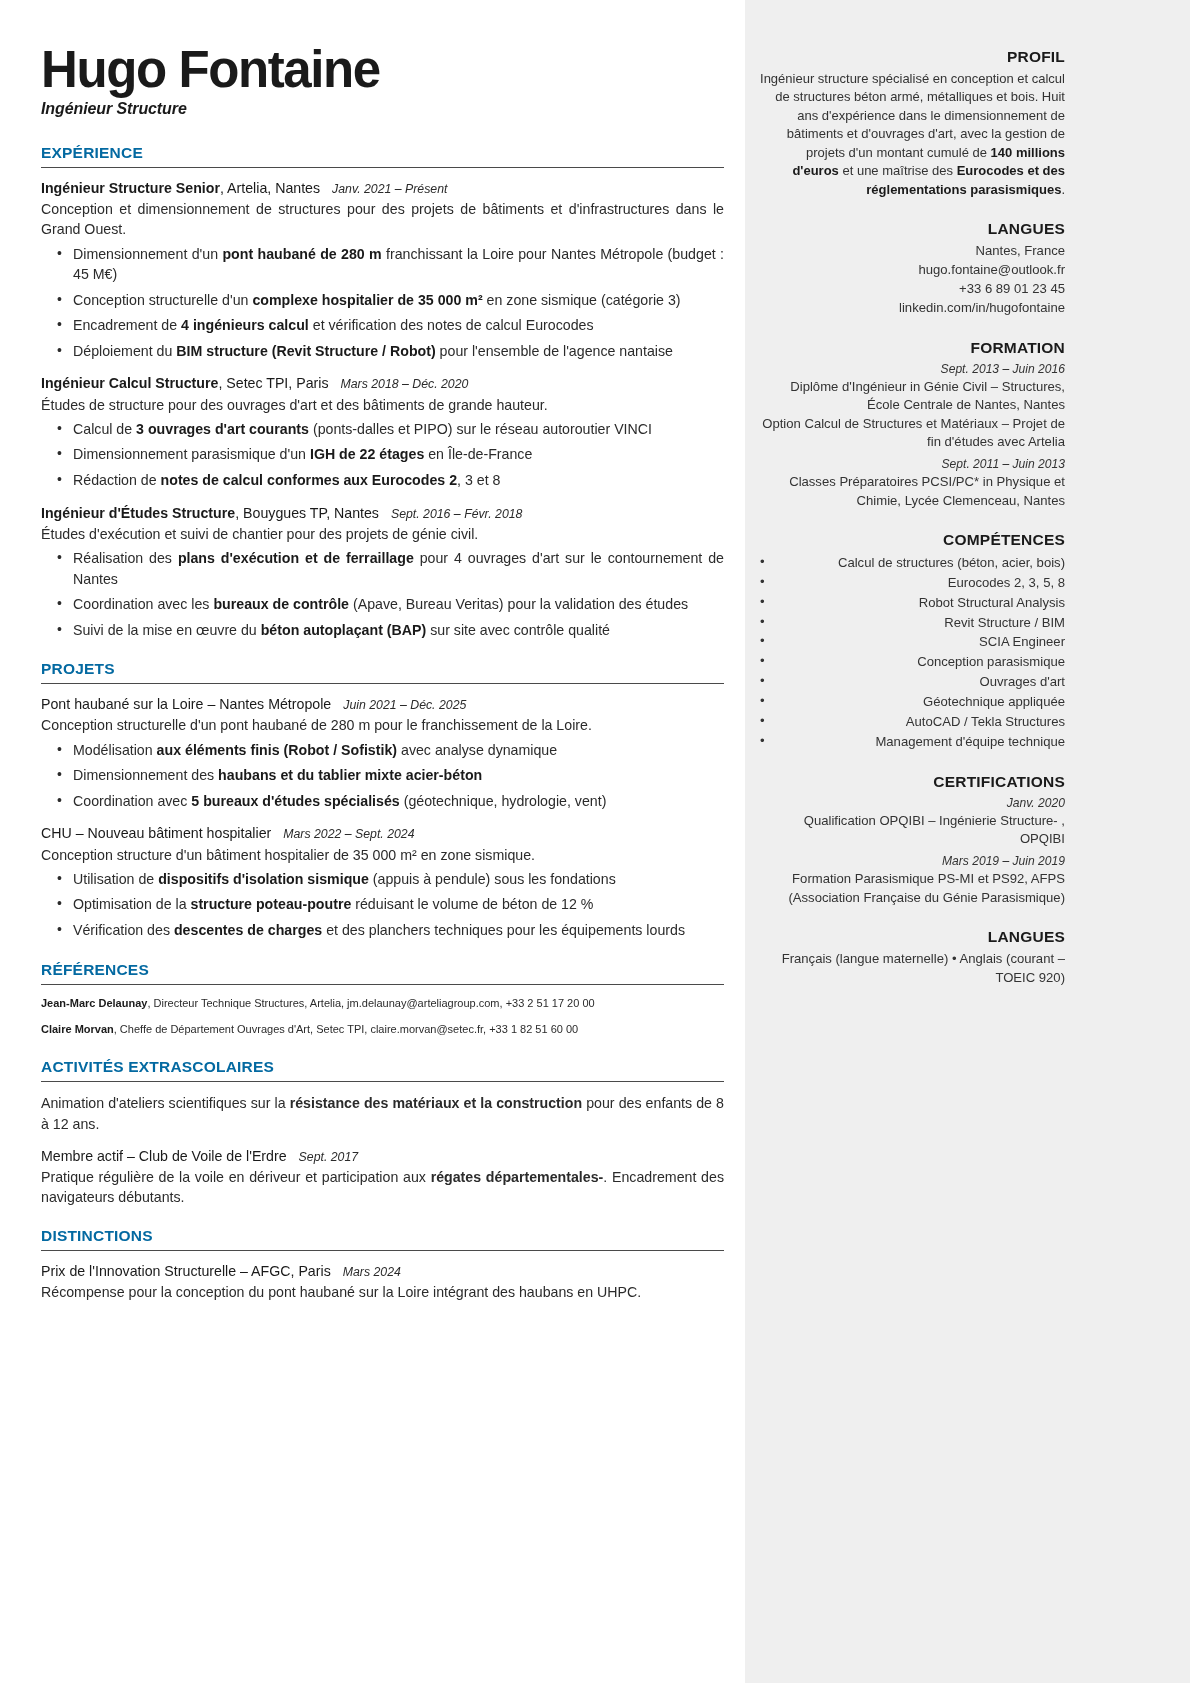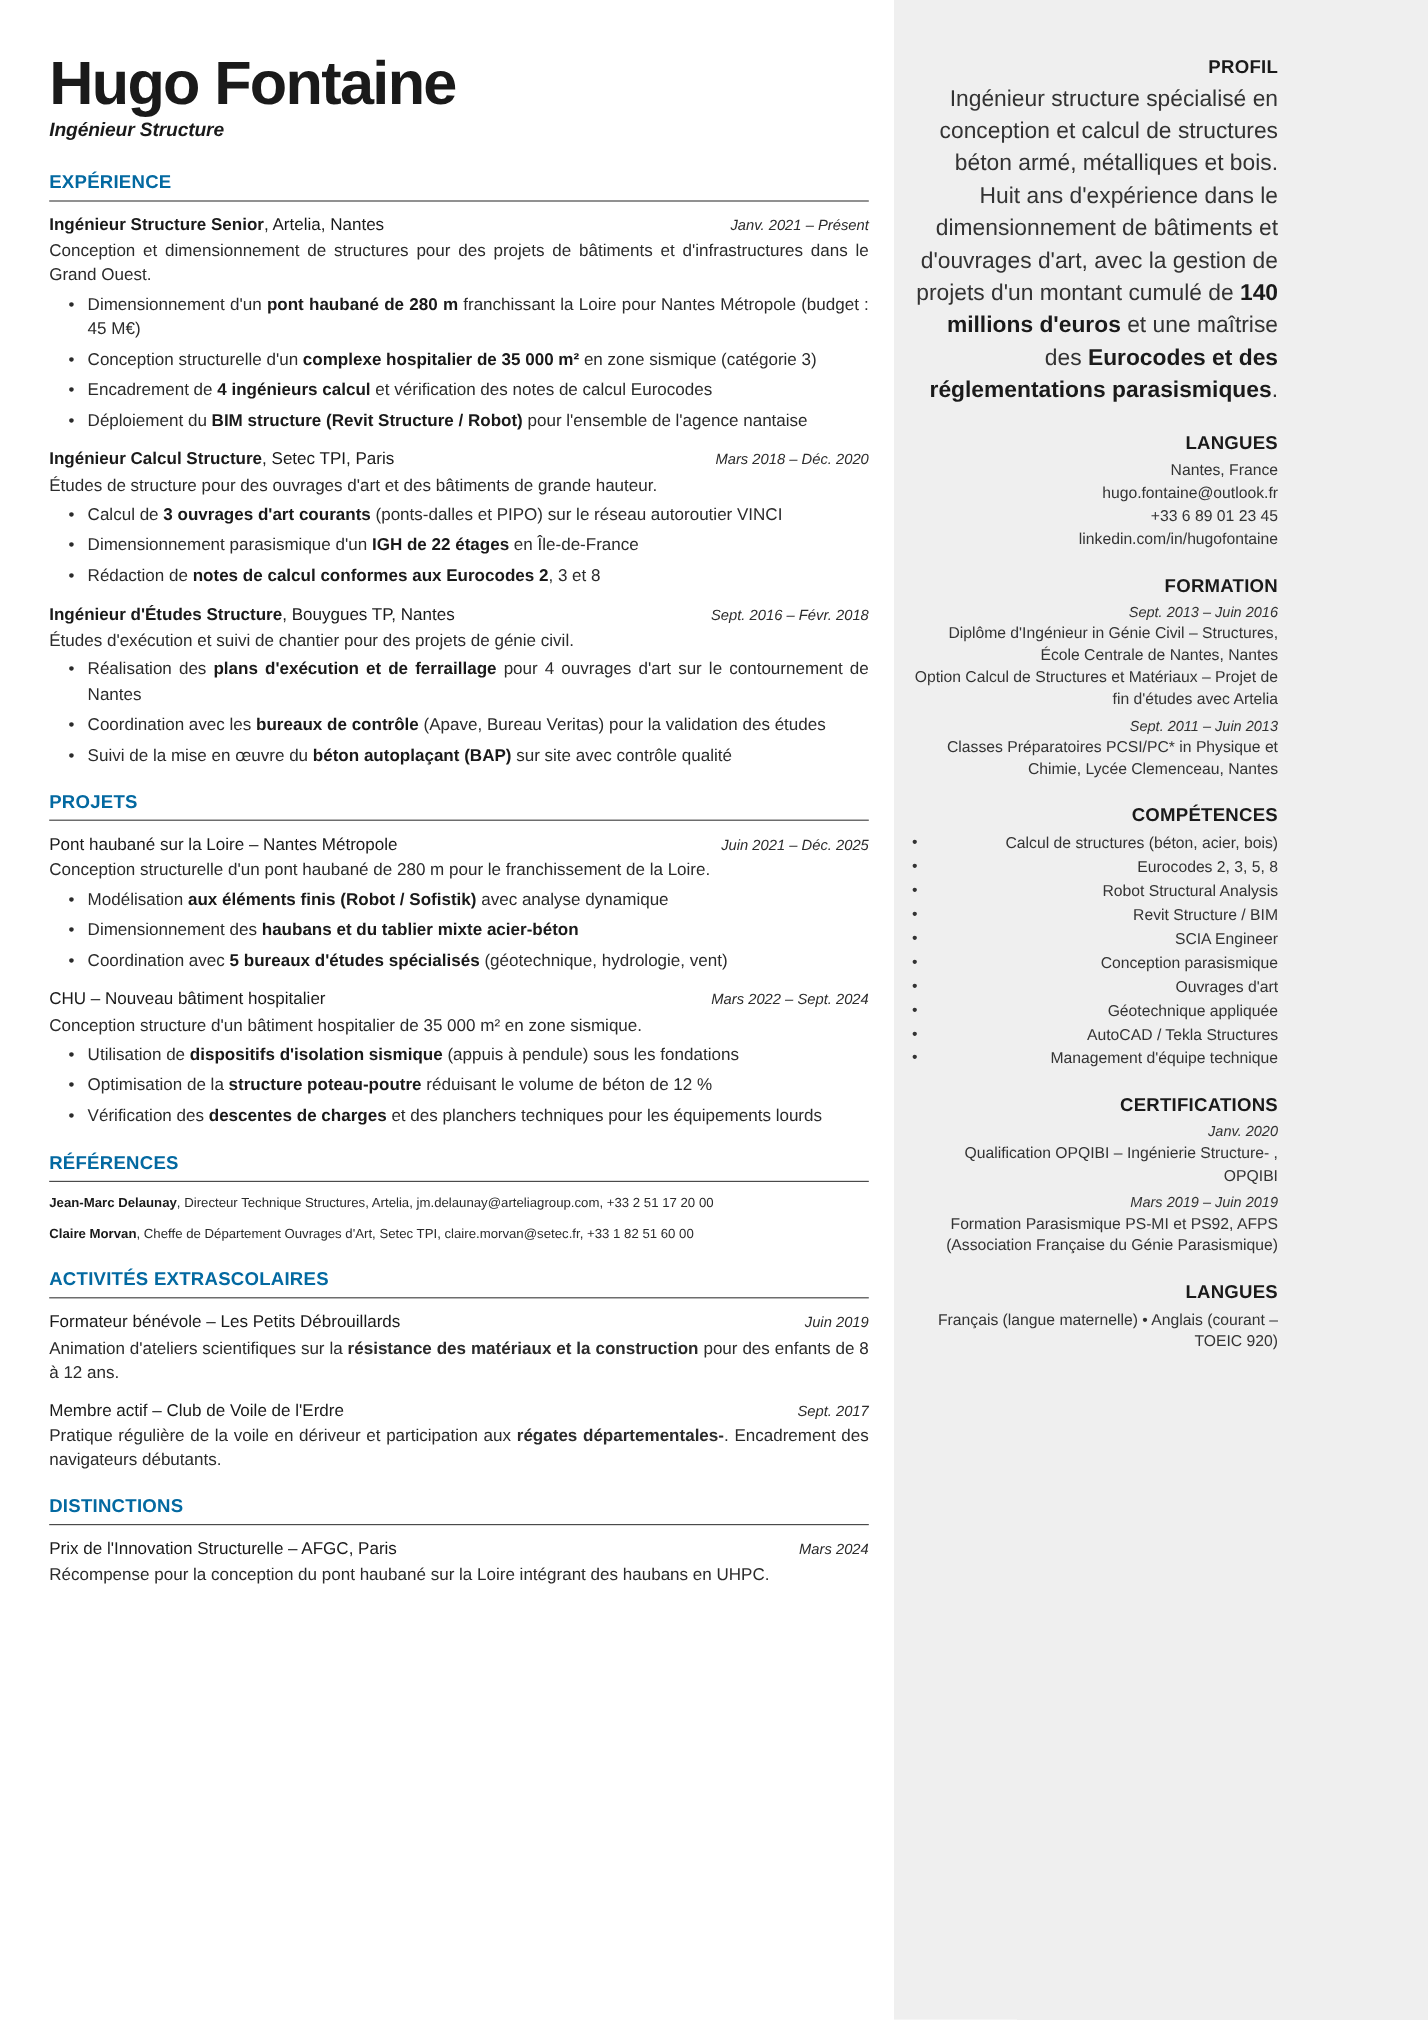--- a/index.html
+++ b/index.html
@@ -48,21 +48,21 @@
   .sec-rule {
     border-bottom: 1.3px solid #4a4a4a;
     margin: 0 0 11px 0;
   }
   .section { margin-bottom: 20px; }
 
   .entry { margin-bottom: 13px; }
   .entry-head {
     display: flex;
     align-items: baseline;
-    justify-content: space-between;
+    justify-content: flex-start;
     gap: 12px;
     margin-bottom: 1px;
   }
   .entry-title {
     font-size: 14.2px;
     line-height: 1.35;
     color: #1a1a1a;
   }
   .entry-title b { font-weight: 700; }
   .entry-date {
@@ -121,21 +121,21 @@
   .sb-inner { width: 308px; }
   .sb-title {
     font-size: 15.5px;
     font-weight: 700;
     letter-spacing: 0.2px;
     color: #1a1a1a;
     margin: 0 0 4px 0;
   }
   .sb-block { margin-bottom: 21px; text-align: right; }
   .sb-text {
-    font-size: 19px;
+    font-size: 13px;
     line-height: 1.42;
     color: #333333;
     margin: 0;
   }
   .sb-text b { font-weight: 700; color: #1a1a1a; }
   .sb-line {
     font-size: 13.1px;
     line-height: 1.45;
     color: #333333;
   }
@@ -263,24 +263,20 @@
             <div class="ref-item"><b>Jean-Marc Delaunay</b><span>, Directeur Technique Structures, Artelia, jm.delaunay@arteliagroup.com, +33 2 51 17 20 00</span></div>
             <div class="ref-item"><b>Claire Morvan</b><span>, Cheffe de Département Ouvrages d'Art, Setec TPI, claire.morvan@setec.fr, +33 1 82 51 60 00</span></div>
           </div>
       </div>
 
       <div class="section">
         <div class="sec-title">ACTIVITÉS EXTRASCOLAIRES</div>
         <div class="sec-rule"></div>
         <div id="act-list">
             <div class="entry">
-              <div class="entry-head">
-                <div class="entry-title"><span>Formateur bénévole – Les Petits Débrouillards</span></div>
-                <div class="entry-date">Juin 2019</div>
-              </div>
               <div class="entry-desc"><span>Animation d'ateliers scientifiques sur la </span><b>résistance des matériaux et la construction</b><span> pour des enfants de 8 à 12 ans.</span></div>
             </div>
             <div class="entry">
               <div class="entry-head">
                 <div class="entry-title"><span>Membre actif – Club de Voile de l'Erdre</span></div>
                 <div class="entry-date">Sept. 2017</div>
               </div>
               <div class="entry-desc"><span>Pratique régulière de la voile en dériveur et participation aux </span><b>régates départementales-</b><span>. Encadrement des navigateurs débutants.</span></div>
             </div>
           </div>

